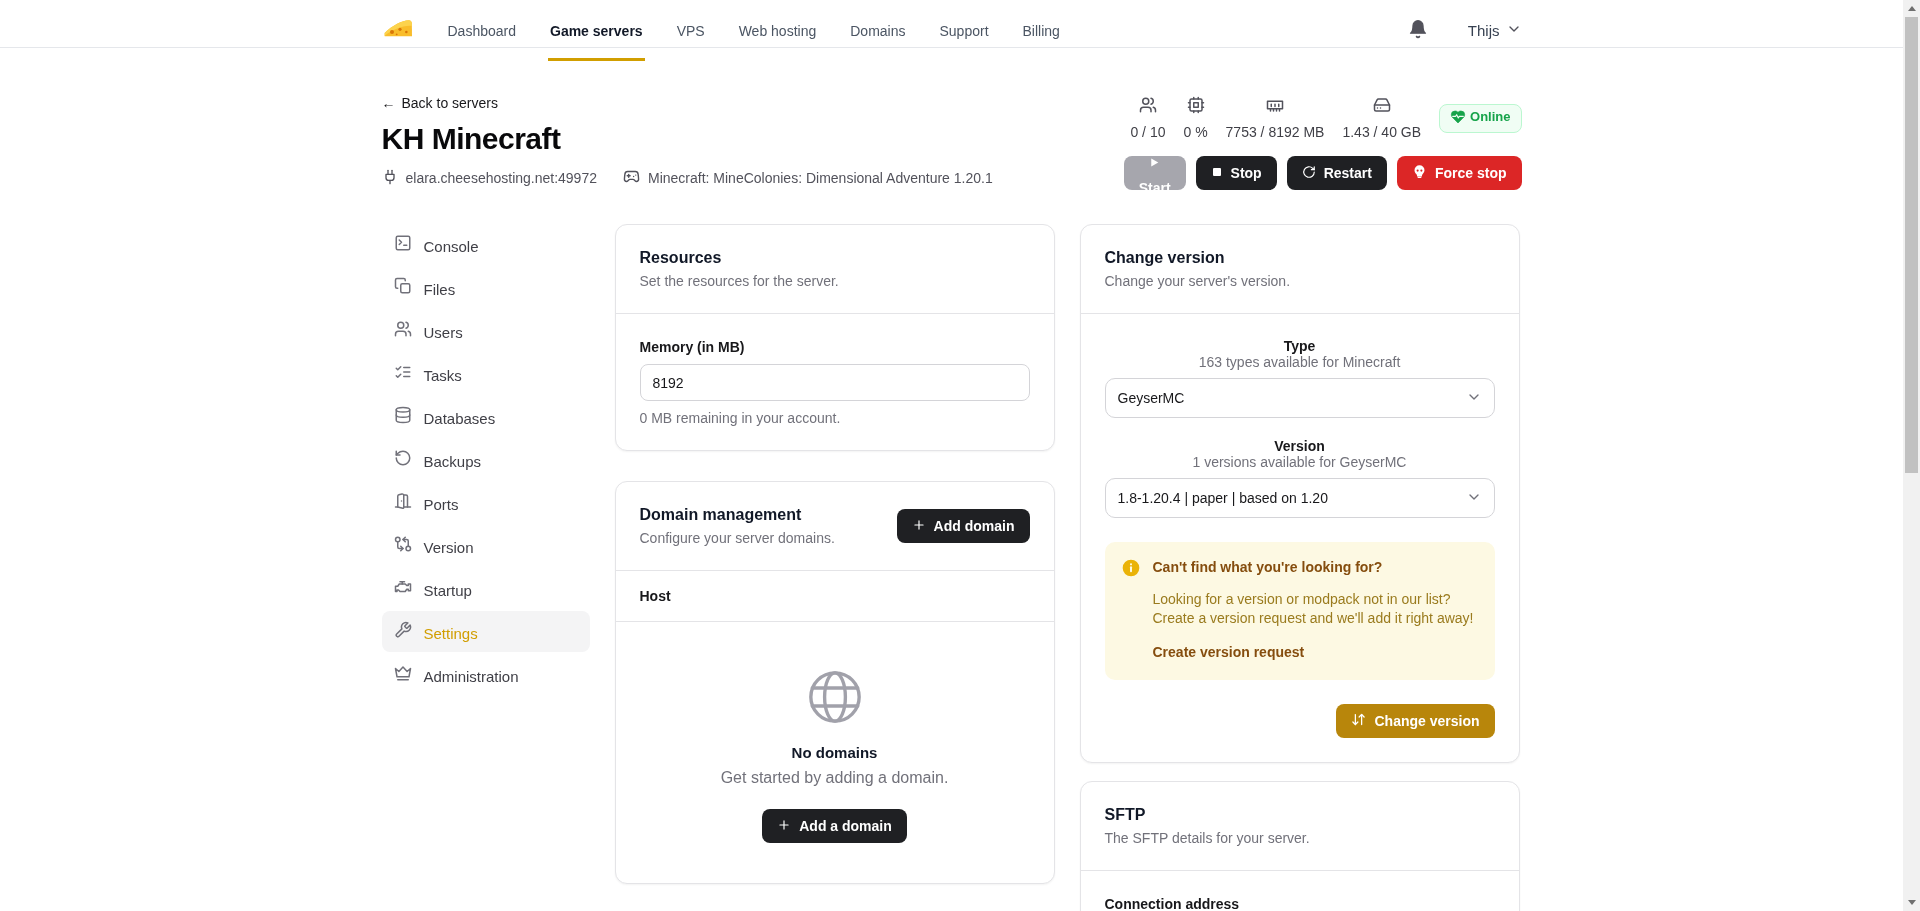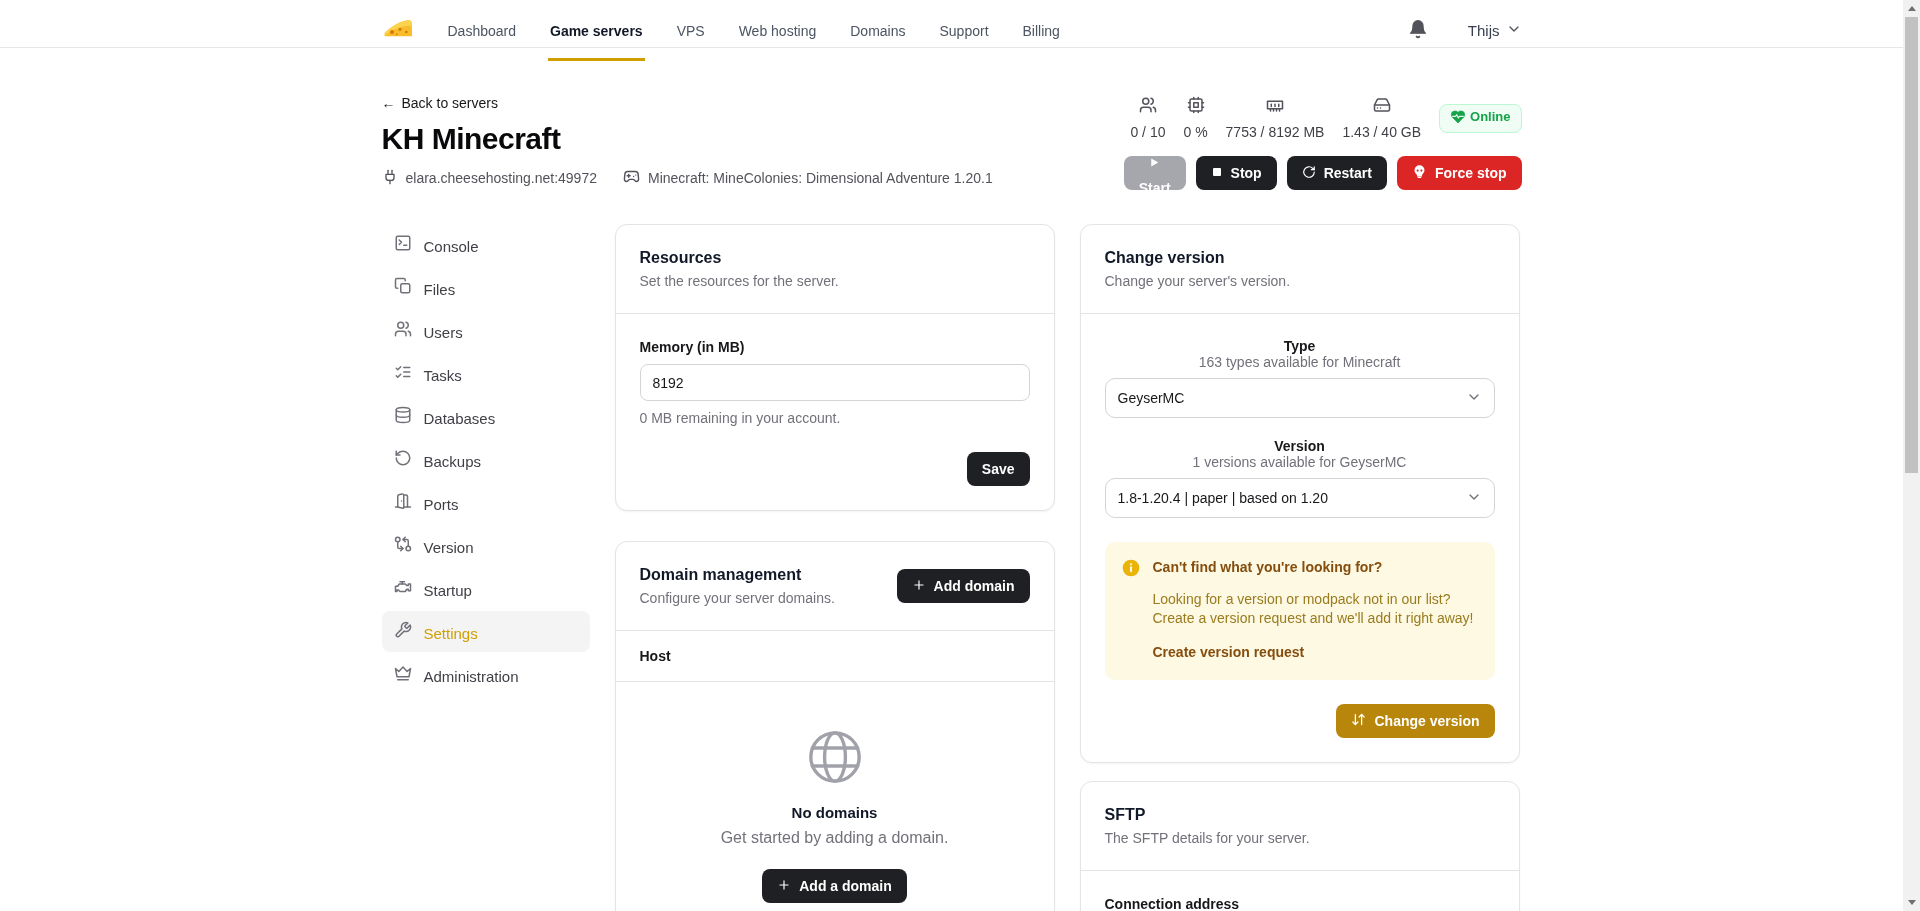--- a/index.html
+++ b/index.html
@@ -407,25 +407,20 @@
         <section class="card">
           <div class="card-head">
             <div class="card-title">Resources</div>
             <div class="card-sub">Set the resources for the server.</div>
           </div>
           <div class="divider"></div>
           <div class="card-body">
             <label class="field-label">Memory (in MB)</label>
             <input class="text-input" type="text" value="8192" style="">
             <div class="help-text">0 MB remaining in your account.</div>
-            <div class="right-align">
-              <button class="btn btn-dark">
-                <span>Save</span>
-              </button>
-            </div>
           </div>
         </section>
 
         <section class="card">
           <div class="card-head row">
             <div>
               <div class="card-title">Domain management</div>
               <div class="card-sub">Configure your server domains.</div>
             </div>
             <button class="btn btn-dark">

